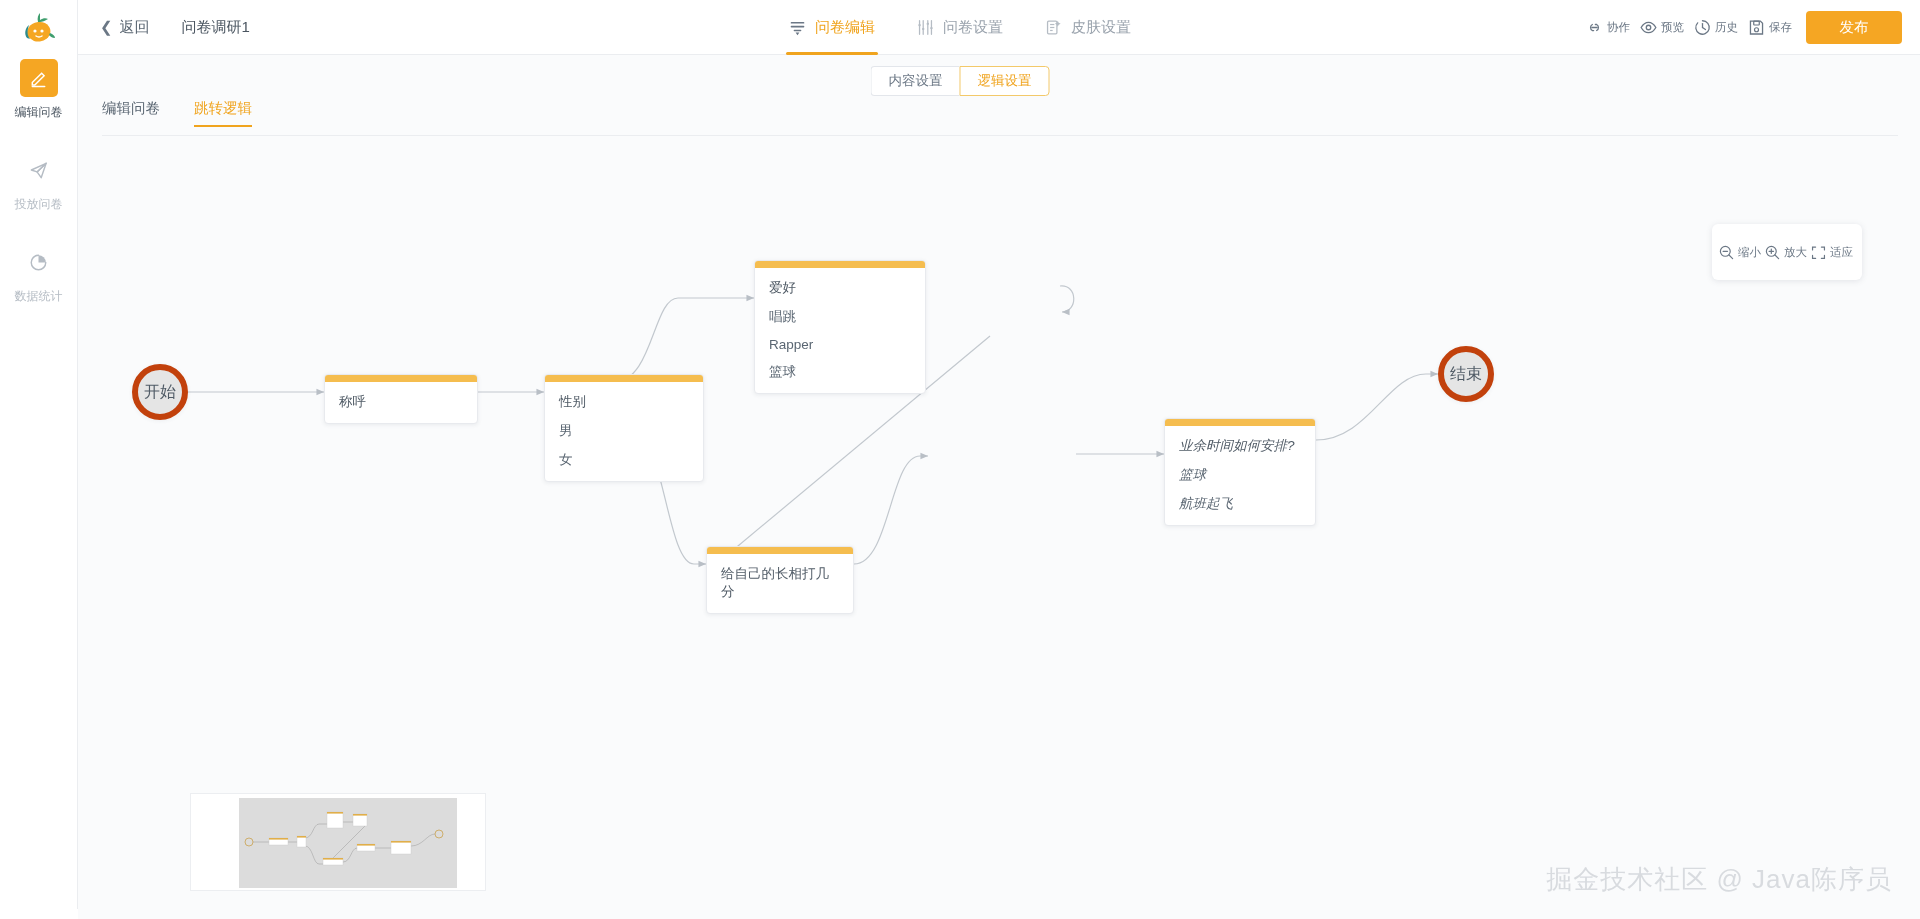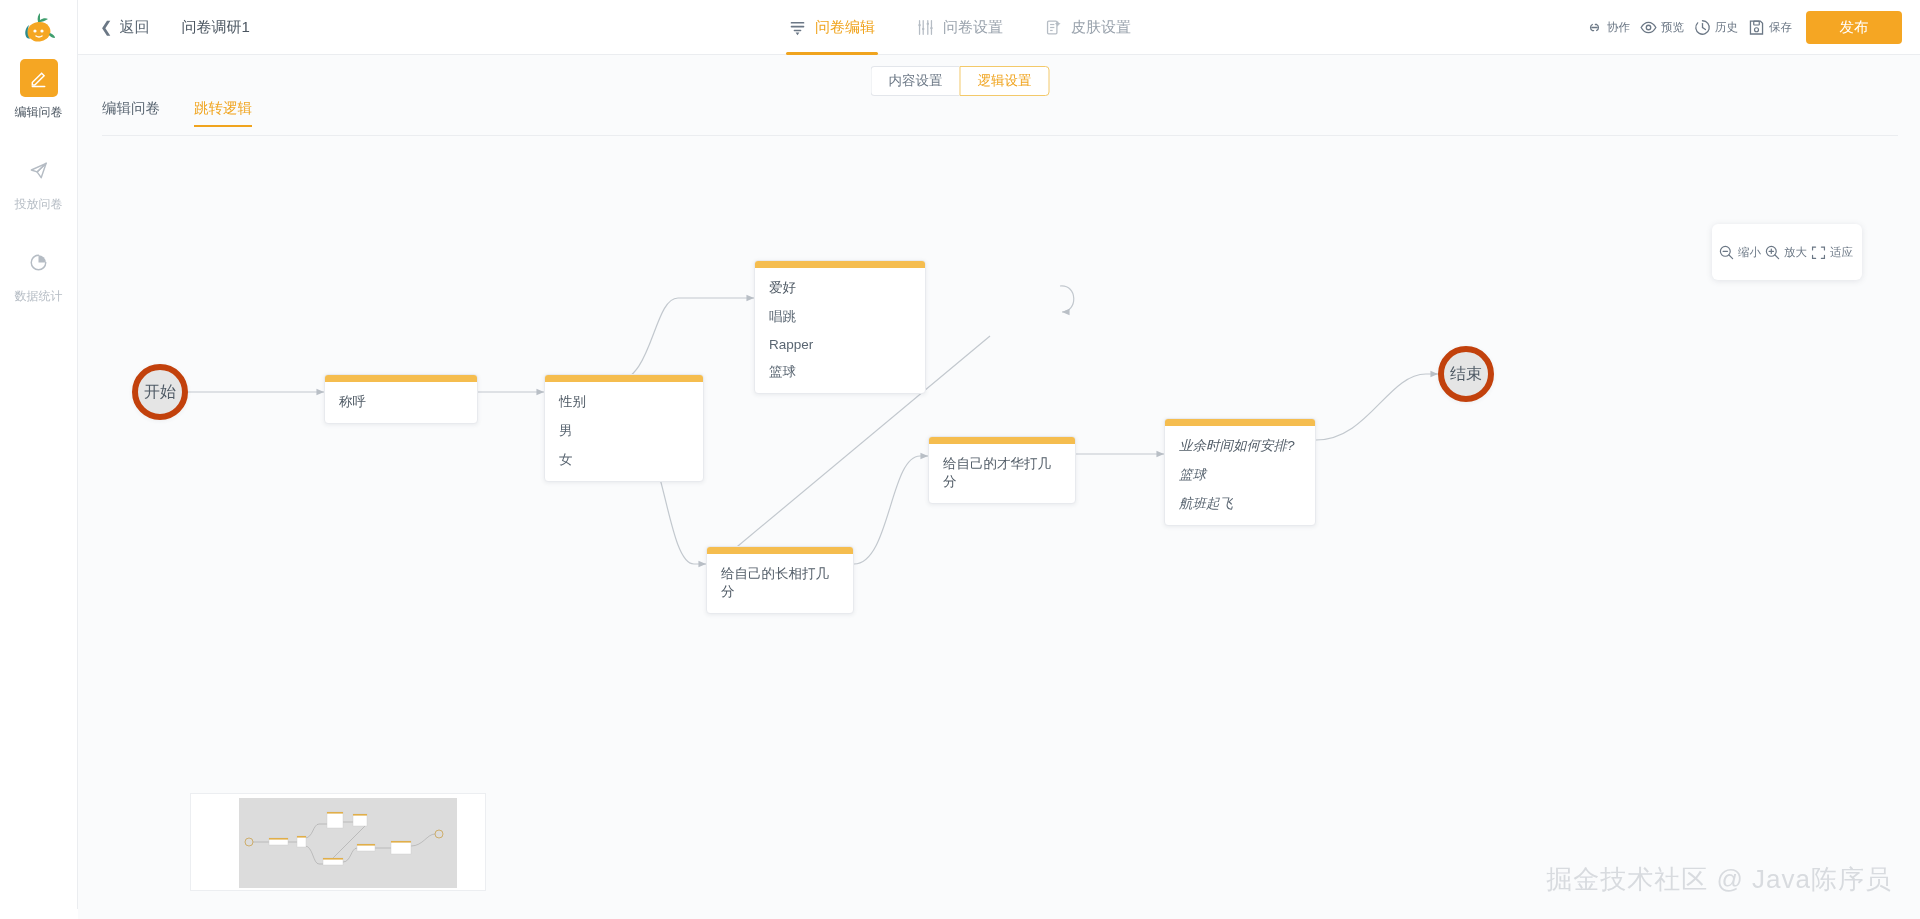--- a/index.html
+++ b/index.html
@@ -429,27 +429,20 @@
         <div class="node-body">
           <div class="node-title">爱好</div>
           <div class="node-opt">唱跳</div>
           <div class="node-opt">Rapper</div>
           <div class="node-opt">篮球</div>
           <div class="node-pad"></div>
         </div>
       </div>
 
 
-      <div class="node" style="left:850px; top:300px; width:148px;">
-        <div class="node-bar"></div>
-        <div class="node-body">
-          <div class="node-title">给自己的才华打几分</div>
-          <div class="node-pad"></div>
-        </div>
-      </div>
 
       <div class="node" style="left:628px; top:410px; width:148px;">
         <div class="node-bar"></div>
         <div class="node-body">
           <div class="node-title">给自己的长相打几分</div>
           <div class="node-pad"></div>
         </div>
       </div>
 
       <div class="node" style="left:1086px; top:282px; width:152px;font-style:italic;">

